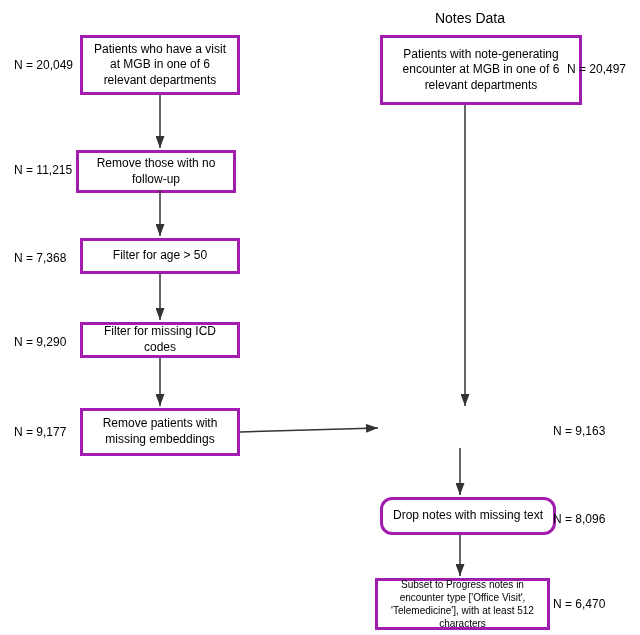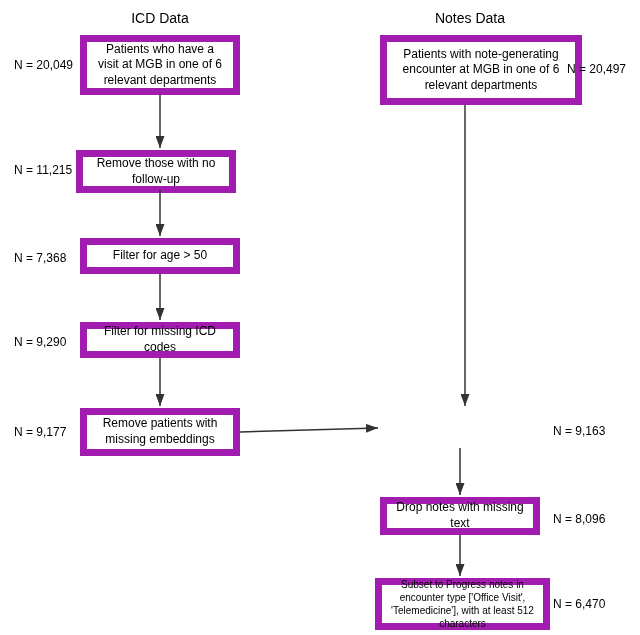--- a/index.html
+++ b/index.html
@@ -19,21 +19,21 @@
     }
     .column-header {
       position: absolute;
       top: 10px;
       font-size: 14px;
       font-weight: normal;
       text-align: center;
     }
     .box {
       position: absolute;
-      border: 7px solid #a21caf;
+      border: 3px solid #a21caf;
       background: #fff;
       text-align: center;
       display: flex;
       align-items: center;
       justify-content: center;
       padding: 6px 8px;
       line-height: 1.3;
     }
     .n-label {
       position: absolute;
@@ -47,31 +47,30 @@
       width: 640px;
       height: 635px;
       pointer-events: none;
     }
   </style>
 </head>
 <body>
 
 <div class="diagram-container">
 
-  <div class="column-header" style="left: 80px; width: 160px;">ICD Data</div>
   <div class="column-header" style="left: 380px; width: 180px;">Notes Data</div>
 
   <div class="box" style="left:80px; top:35px; width:160px; height:60px;">Patients who have a visit at MGB in one of 6 relevant departments</div>
   <div class="box" style="left:76px; top:150px; width:160px; height:43px;">Remove those with no follow-up</div>
   <div class="box" style="left:80px; top:238px; width:160px; height:36px;">Filter for age &gt; 50</div>
   <div class="box" style="left:80px; top:408px; width:160px; height:48px;">Remove patients with missing embeddings</div>
   <div class="box" style="left:80px; top:322px; width:160px; height:36px;">Filter for missing ICD codes</div>
 
   <div class="box" style="left:380px; top:35px; width:202px; height:70px;">Patients with note-generating encounter at MGB in one of 6 relevant departments</div>
-  <div class="box" style="left:380px; top:497px; width:160px; height:38px;">Drop notes with missing text</div>
+  <div class="box" style="left:380px; top:497px; width:176px; height:38px;border-radius:12px;">Drop notes with missing text</div>
   <div class="box" style="left:375px; top:578px; width:175px; height:52px; font-size:10px;">Subset to Progress notes in encounter type ['Office Visit', 'Telemedicine'], with at least 512 characters</div>
 
   <span class="n-label" style="left:14px; top:58px;">N = 20,049</span>
   <span class="n-label" style="left:14px; top:163px;">N = 11,215</span>
   <span class="n-label" style="left:14px; top:251px;">N = 7,368</span>
   <span class="n-label" style="left:14px; top:335px;">N = 9,290</span>
   <span class="n-label" style="left:14px; top:425px;">N = 9,177</span>
   <span class="n-label" style="left:567px; top:62px;">N = 20,497</span>
   <span class="n-label" style="left:553px; top:424px;">N = 9,163</span>
   <span class="n-label" style="left:553px; top:512px;">N = 8,096</span>

